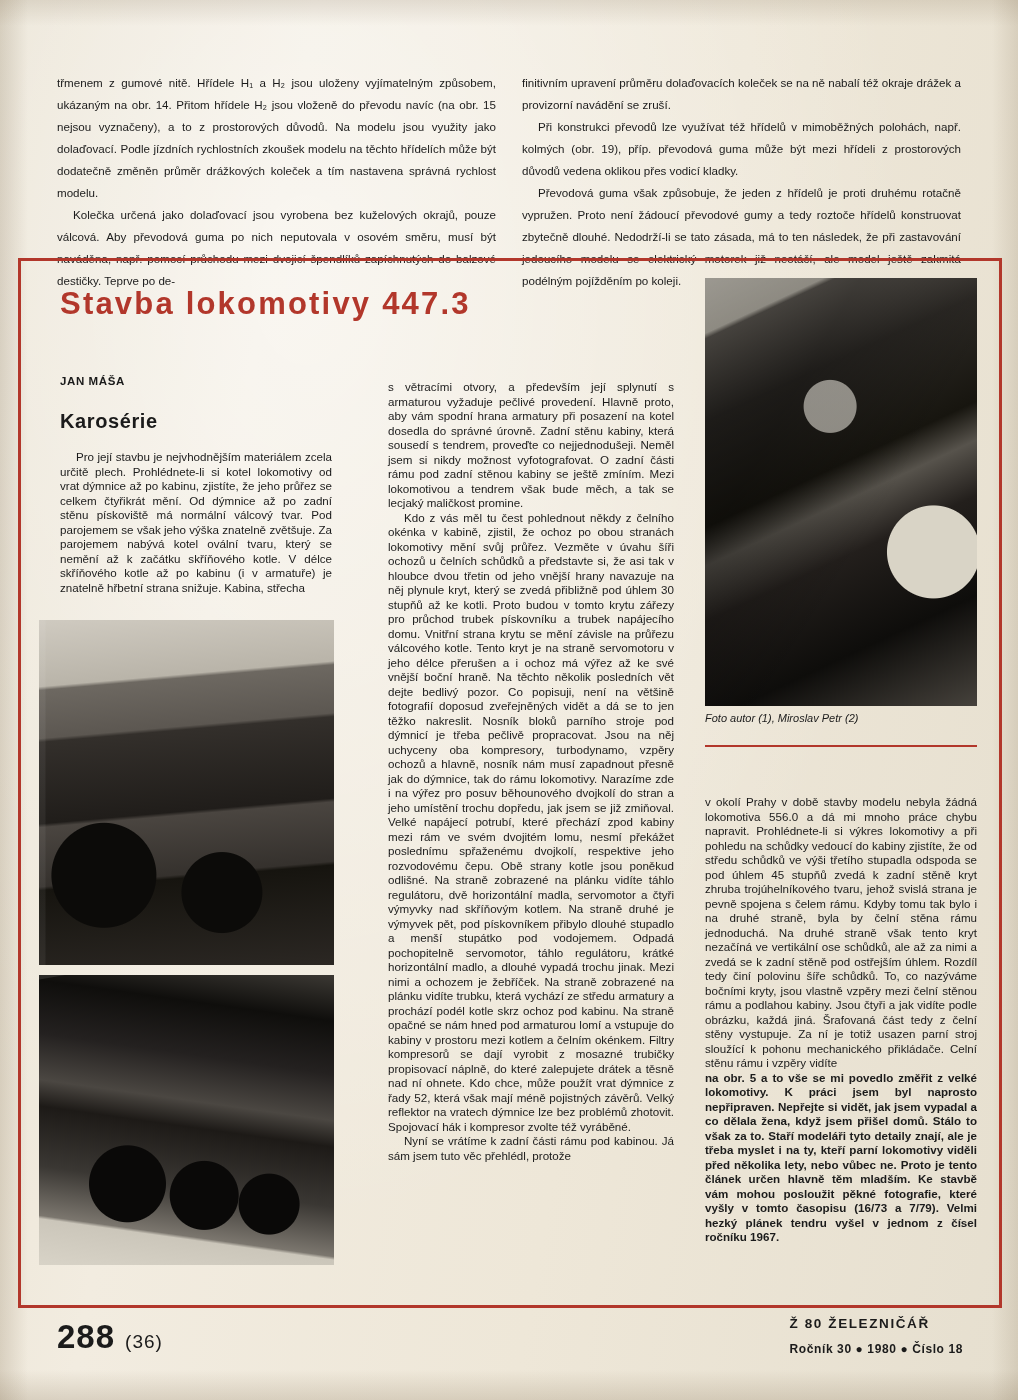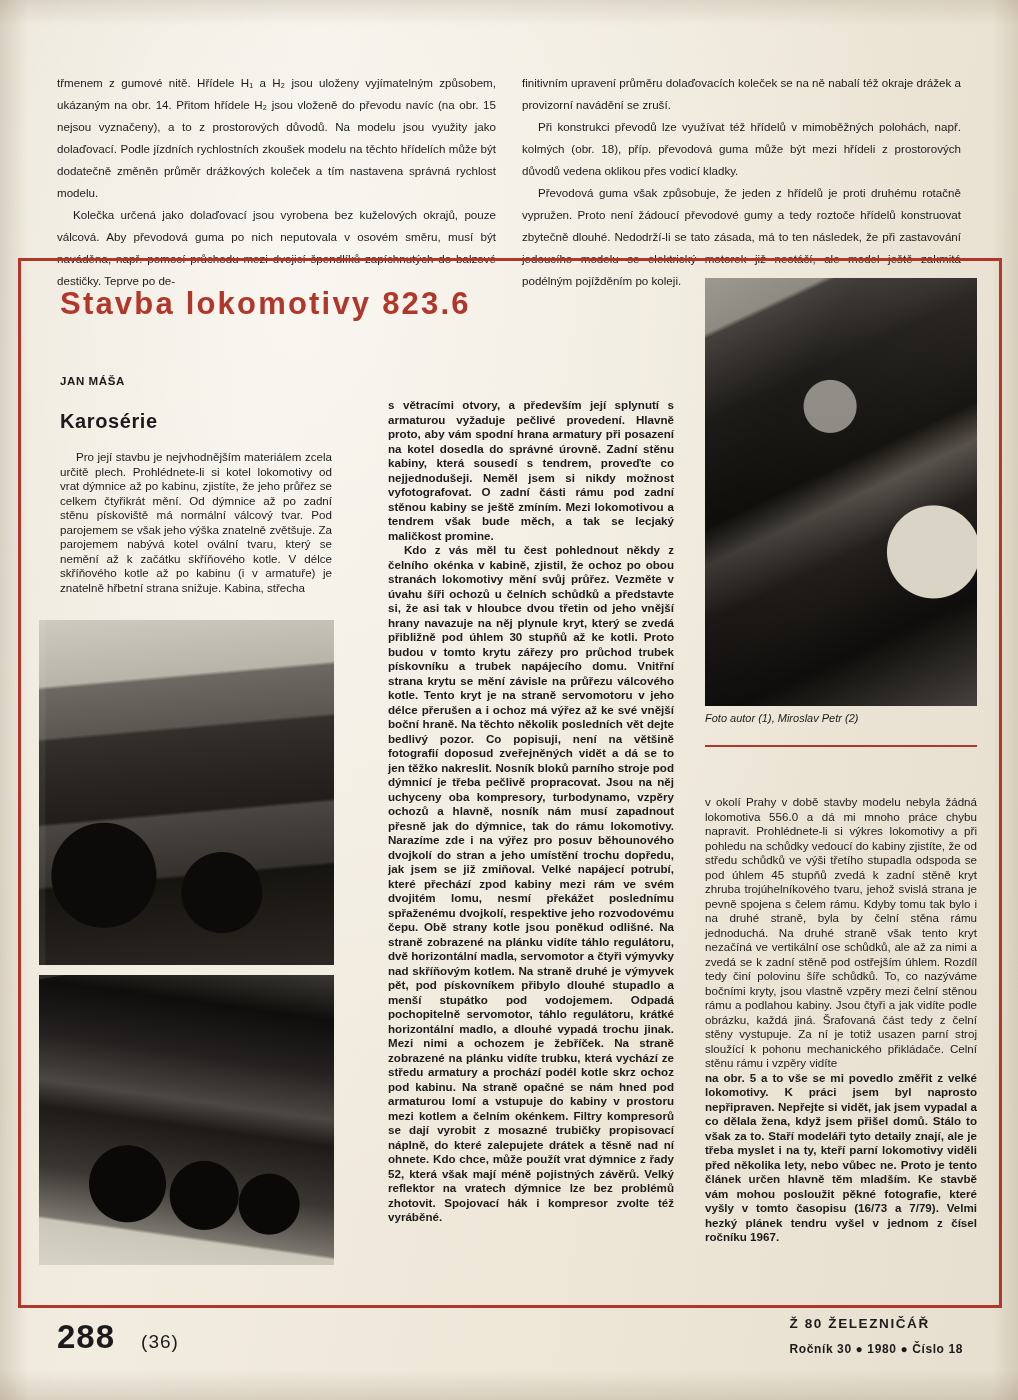--- a/index.html
+++ b/index.html
@@ -82,21 +82,21 @@
   
   .col{
     position:absolute;
     font-size:11.6px;line-height:14.5px;
     text-align:justify;
     hyphens:auto;
   }
   .col p{margin:0;text-indent:16px;}
   .col p.noind{text-indent:0;}
   .col1{left:60px;top:450px;width:272px;}
-  .col2{left:388px;top:398px;width:286px;font-weight:bold;}
+  .col2{left:388px;top:380px;width:286px;}
   .col3{left:705px;top:795px;width:272px;}
 
   
   .photo{
     position:absolute;overflow:hidden;
     background:#4a4540;
   }
   .ph-top{left:705px;top:278px;width:272px;height:428px;}
   .ph-left1{left:39px;top:620px;width:295px;height:345px;}
   .ph-left2{left:39px;top:975px;width:295px;height:290px;}
@@ -109,21 +109,21 @@
     position:absolute;background:#b2372b;height:2px;left:705px;width:272px;
   }
   .rule-cap{top:745px;}
 
   
   .rule-red-bot{left:18px;top:1305px;width:982px;}
   .pageno{
     position:absolute;left:57px;top:1318px;
     font-size:33px;font-weight:bold;letter-spacing:1px;
   }
-  .pageno .sub{font-size:19px;font-weight:normal;margin-left:26px;}
+  .pageno .sub{font-size:19px;font-weight:normal;margin-left:10px;}
   .foot-right{
     position:absolute;right:55px;top:1316px;
   }
   .foot-right .l1{font-size:13.5px;font-weight:bold;letter-spacing:1.6px;}
   .foot-right .l2{font-size:12px;font-weight:bold;letter-spacing:.6px;margin-top:11px;}
 
   b.bold{font-weight:bold;}
 
   
   .loco-a{position:absolute;inset:0;
@@ -168,43 +168,44 @@
 
 <div class="content">
 
   <div class="topcols">
     <div class="topcol">
       <p class="noind">třmenem z gumové nitě. Hřídele H₁ a H₂ jsou uloženy vyjímatelným způsobem, ukázaným na obr. 14. Přitom hřídele H₂ jsou vloženě do převodu navíc (na obr. 15 nejsou vyznačeny), a to z prostorových důvodů. Na modelu jsou využity jako dolaďovací. Podle jízdních rychlostních zkoušek modelu na těchto hřídelích může být dodatečně změněn průměr drážkových koleček a tím nastavena správná rychlost modelu.</p>
       <p>Kolečka určená jako dolaďovací jsou vyrobena bez kuželových okrajů, pouze válcová. Aby převodová guma po nich neputovala v osovém směru, musí být naváděna, např. pomocí průchodu mezi dvojicí špendlíků zapíchnutých do balzové destičky. Teprve po de-</p>
     </div>
     <div class="topcol">
       <p class="noind">finitivním upravení průměru dolaďovacích koleček se na ně nabalí též okraje drážek a provizorní navádění se zruší.</p>
-      <p>Při konstrukci převodů lze využívat též hřídelů v mimoběžných polohách, např. kolmých (obr. 18), příp. převodová guma může být mezi hřídeli z prostorových důvodů vedena oklikou přes vodicí kladky.</p>
+      <p>Při konstrukci převodů lze využívat též hřídelů v mimoběžných polohách, např. kolmých (obr. 19), příp. převodová guma může být mezi hřídeli z prostorových důvodů vedena oklikou přes vodicí kladky.</p>
       <p>Převodová guma však způsobuje, že jeden z hřídelů je proti druhému rotačně vypružen. Proto není žádoucí převodové gumy a tedy roztoče hřídelů konstruovat zbytečně dlouhé. Nedodrží-li se tato zásada, má to ten následek, že při zastavování jedoucího modelu se elektrický motorek již neotáčí, ale model ještě zakmitá podélným pojížděním po koleji.</p>
       <div class="sig">-k M-</div>
     </div>
   </div>
 
   <div class="rule-thick rule-red-top"></div>
   <div class="vline vline-left"></div>
   <div class="vline vline-right"></div>
 
   <div class="headline">
-    <span>Stavba lokomotivy 823.6</span>
+    <span>Stavba lokomotivy 447.3</span>
   </div>
   <div class="author">JAN MÁŠA</div>
   <div class="section-h">Karosérie</div>
 
   <div class="col col1">
     <p>Pro její stavbu je nejvhodnějším materiálem zcela určitě plech. Prohlédnete-li si kotel lokomotivy od vrat dýmnice až po kabinu, zjistíte, že jeho průřez se celkem čtyřikrát mění. Od dýmnice až po zadní stěnu pískoviště má normální válcový tvar. Pod parojemem se však jeho výška znatelně zvětšuje. Za parojemem nabývá kotel ovální tvaru, který se nemění až k začátku skříňového kotle. V délce skříňového kotle až po kabinu (i v armatuře) je znatelně hřbetní strana snižuje. Kabina, střecha</p>
   </div>
 
   <div class="col col2">
     <p class="noind">s větracími otvory, a především její splynutí s armaturou vyžaduje pečlivé provedení. Hlavně proto, aby vám spodní hrana armatury při posazení na kotel dosedla do správné úrovně. Zadní stěnu kabiny, která sousedí s tendrem, proveďte co nejjednodušeji. Neměl jsem si nikdy možnost vyfotografovat. O zadní části rámu pod zadní stěnou kabiny se ještě zmíním. Mezi lokomotivou a tendrem však bude měch, a tak se lecjaký maličkost promine.</p>
     <p>Kdo z vás měl tu čest pohlednout někdy z čelního okénka v kabině, zjistil, že ochoz po obou stranách lokomotivy mění svůj průřez. Vezměte v úvahu šíři ochozů u čelních schůdků a představte si, že asi tak v hloubce dvou třetin od jeho vnější hrany navazuje na něj plynule kryt, který se zvedá přibližně pod úhlem 30 stupňů až ke kotli. Proto budou v tomto krytu zářezy pro průchod trubek pískovníku a trubek napájecího domu. Vnitřní strana krytu se mění závisle na průřezu válcového kotle. Tento kryt je na straně servomotoru v jeho délce přerušen a i ochoz má výřez až ke své vnější boční hraně. Na těchto několik posledních vět dejte bedlivý pozor. Co popisuji, není na většině fotografií doposud zveřejněných vidět a dá se to jen těžko nakreslit. Nosník bloků parního stroje pod dýmnicí je třeba pečlivě propracovat. Jsou na něj uchyceny oba kompresory, turbodynamo, vzpěry ochozů a hlavně, nosník nám musí zapadnout přesně jak do dýmnice, tak do rámu lokomotivy. Narazíme zde i na výřez pro posuv běhounového dvojkolí do stran a jeho umístění trochu dopředu, jak jsem se již zmiňoval. Velké napájecí potrubí, které přechází zpod kabiny mezi rám ve svém dvojitém lomu, nesmí překážet poslednímu spřaženému dvojkolí, respektive jeho rozvodovému čepu. Obě strany kotle jsou poněkud odlišné. Na straně zobrazené na plánku vidíte táhlo regulátoru, dvě horizontální madla, servomotor a čtyři výmyvky nad skříňovým kotlem. Na straně druhé je výmyvek pět, pod pískovníkem přibylo dlouhé stupadlo a menší stupátko pod vodojemem. Odpadá pochopitelně servomotor, táhlo regulátoru, krátké horizontální madlo, a dlouhé vypadá trochu jinak. Mezi nimi a ochozem je žebříček. Na straně zobrazené na plánku vidíte trubku, která vychází ze středu armatury a prochází podél kotle skrz ochoz pod kabinu. Na straně opačné se nám hned pod armaturou lomí a vstupuje do kabiny v prostoru mezi kotlem a čelním okénkem. Filtry kompresorů se dají vyrobit z mosazné trubičky propisovací náplně, do které zalepujete drátek a těsně nad ní ohnete. Kdo chce, může použít vrat dýmnice z řady 52, která však mají méně pojistných závěrů. Velký reflektor na vratech dýmnice lze bez problémů zhotovit. Spojovací hák i kompresor zvolte též vyráběné.</p>
+    <p>Nyní se vrátíme k zadní části rámu pod kabinou. Já sám jsem tuto věc přehlédl, protože</p>
   </div>
 
   <div class="col col3">
     <p class="noind">v okolí Prahy v době stavby modelu nebyla žádná lokomotiva 556.0 a dá mi mnoho práce chybu napravit. Prohlédnete-li si výkres lokomotivy a při pohledu na schůdky vedoucí do kabiny zjistíte, že od středu schůdků ve výši třetího stupadla odspoda se pod úhlem 45 stupňů zvedá k zadní stěně kryt zhruba trojúhelníkového tvaru, jehož svislá strana je pevně spojena s čelem rámu. Kdyby tomu tak bylo i na druhé straně, byla by čelní stěna rámu jednoduchá. Na druhé straně však tento kryt nezačíná ve vertikální ose schůdků, ale až za nimi a zvedá se k zadní stěně pod ostřejším úhlem. Rozdíl tedy činí polovinu šíře schůdků. To, co nazýváme bočními kryty, jsou vlastně vzpěry mezi čelní stěnou rámu a podlahou kabiny. Jsou čtyři a jak vidíte podle obrázku, každá jiná. Šrafovaná část tedy z čelní stěny vystupuje. Za ní je totiž usazen parní stroj sloužící k pohonu mechanického přikládače. Celní stěnu rámu i vzpěry vidíte</p>
     <p class="noind"><b class="bold">na obr. 5 a to vše se mi povedlo změřit z velké lokomotivy. K práci jsem byl naprosto nepřipraven. Nepřejte si vidět, jak jsem vypadal a co dělala žena, když jsem přišel domů. Stálo to však za to. Staří modeláři tyto detaily znají, ale je třeba myslet i na ty, kteří parní lokomotivy viděli před několika lety, nebo vůbec ne. Proto je tento článek určen hlavně těm mladším. Ke stavbě vám mohou posloužit pěkné fotografie, které vyšly v tomto časopisu (16/73 a 7/79). Velmi hezký plánek tendru vyšel v jednom z čísel ročníku 1967.</b></p>
   </div>
 
   <div class="photo ph-top">
     <div class="loco-c"></div>
   </div>

